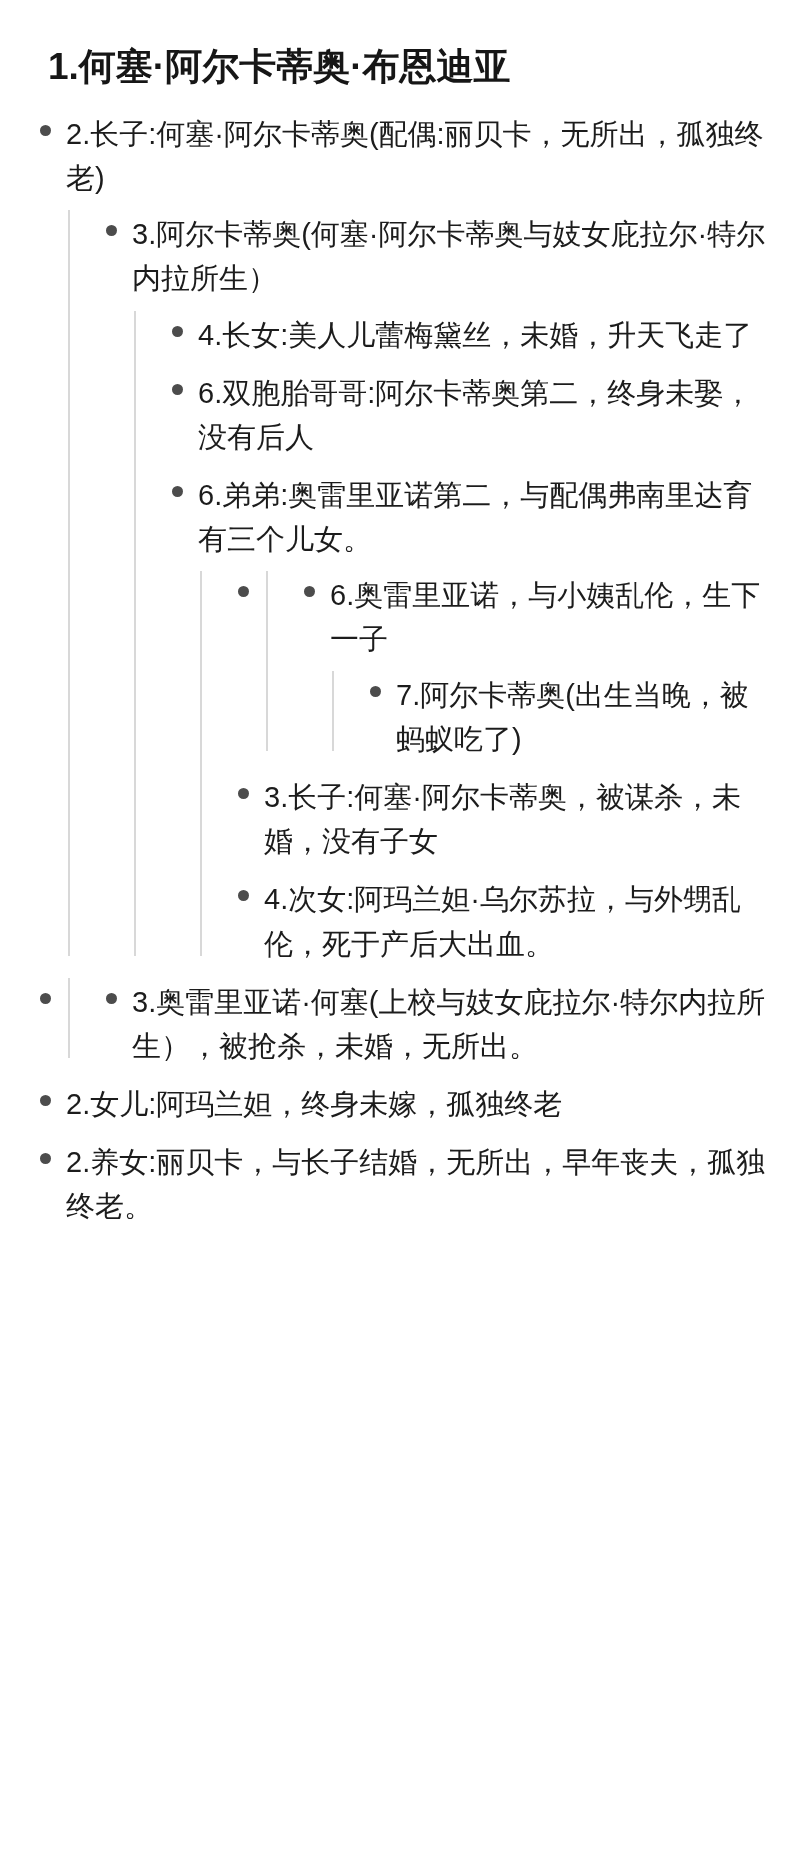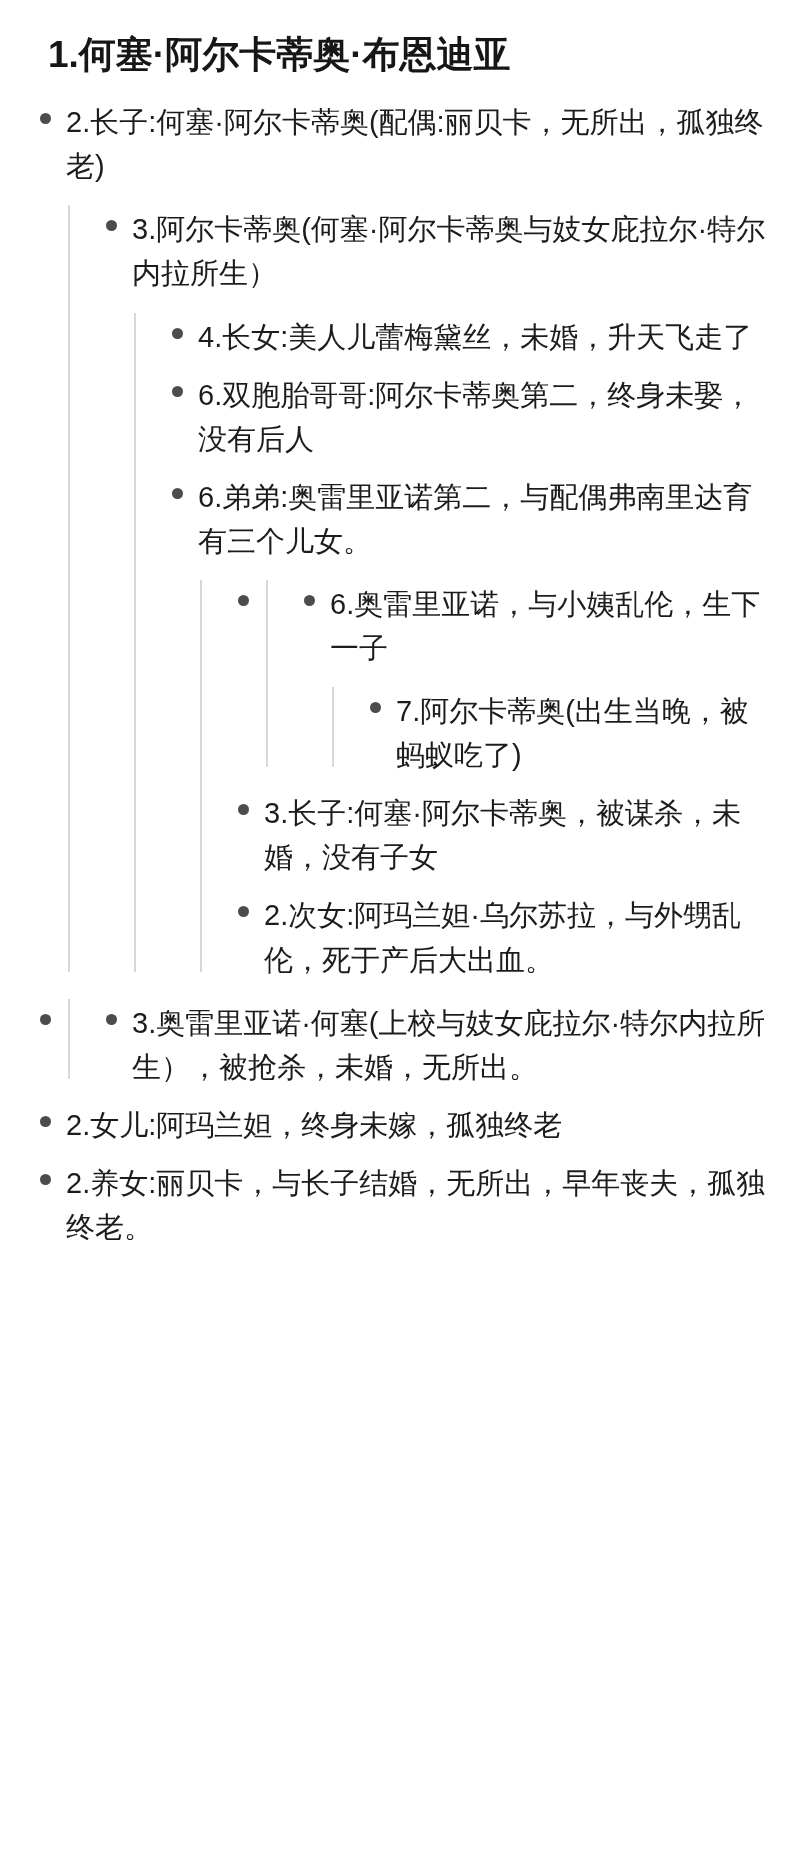--- a/index.html
+++ b/index.html
@@ -11,21 +11,21 @@
   body {
     width: 800px;
     min-height: 1861px;
     font-family: "Liberation Sans", sans-serif;
     color: #1c1c1c;
     -webkit-font-smoothing: antialiased;
   }
   .page {
     width: 800px;
     min-height: 1861px;
-    padding: 24px 26px 40px 26px;
+    padding: 36px 26px 40px 26px;
     background: #ffffff;
   }
   .doc-title {
     font-size: 37px;
     line-height: 1.25;
     font-weight: 700;
     color: #161616;
     letter-spacing: 0px;
     margin: 8px 0 22px 22px;
     white-space: nowrap;
@@ -60,21 +60,21 @@
   li.node > .text {
     font-size: 29px;
     line-height: 1.52;
     color: #1c1c1c;
     font-weight: 400;
     display: block;
   }
   
   .children {
     position: relative;
-    margin-top: 19px;
+    margin-top: 12px;
     padding-left: 26px;
   }
   .children::before {
     content: "";
     position: absolute;
     left: 2px;
     top: -2px;
     bottom: 10px;
     width: 2px;
     background: #d8d8d8;
@@ -140,21 +140,21 @@
                               </li>
                             </ul>
                           </div>
                         </li>
                         <li class="node lvl5">
                           <span class="bullet"></span>
                           <span class="text">3.长子:何塞·阿尔卡蒂奥，被谋杀，未婚，没有子女</span>
                         </li>
                         <li class="node lvl5">
                           <span class="bullet"></span>
-                          <span class="text">2.次女:阿玛兰妲·乌尔苏拉，与外甥乱伦，死于产后大出血。</span>
+                          <span class="text">4.次女:阿玛兰妲·乌尔苏拉，与外甥乱伦，死于产后大出血。</span>
                         </li>
                       </ul>
                     </div>
                   </li>
                 </ul>
               </div>
             </li>
           </ul>
         </div>
       </li>

